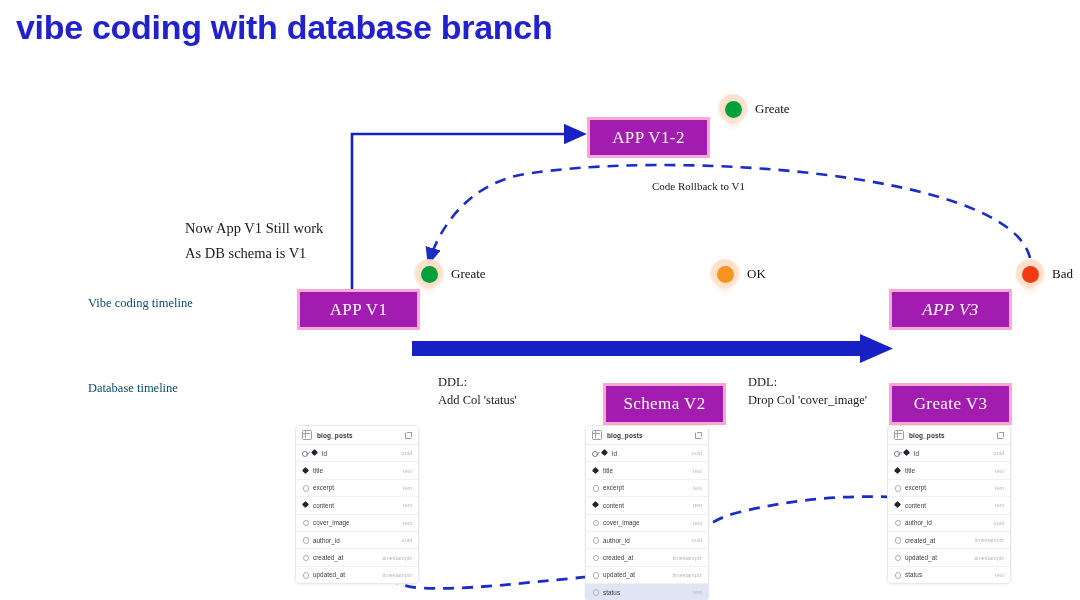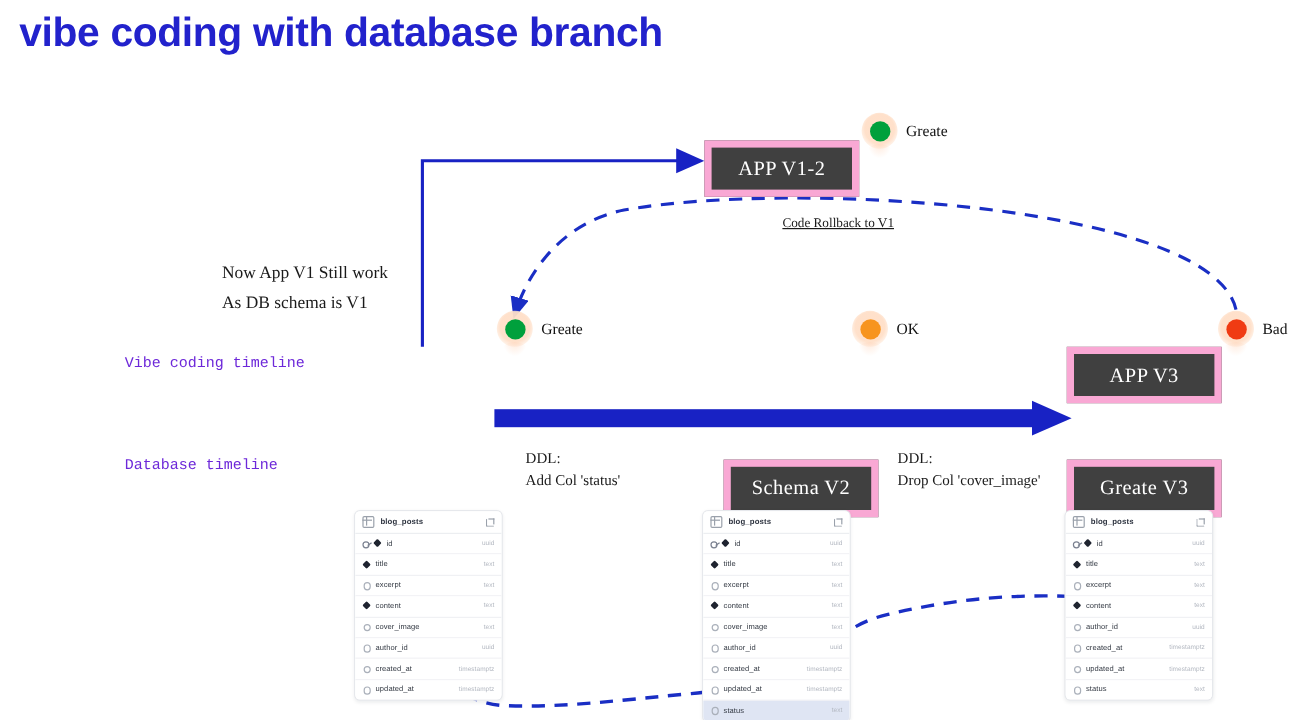--- a/index.html
+++ b/index.html
@@ -16,40 +16,40 @@
     font-family:"Liberation Sans", sans-serif;
     font-size:34px;font-weight:700;color:#2222cc;letter-spacing:-0.3px;
     white-space:nowrap;
   }
 
   
   #connectors{position:absolute;left:0;top:0;width:1080px;height:600px;pointer-events:none;}
 
   
   .vbox{
-    position:absolute;background:#404040;border:6px solid #f9a8d4;
+    position:absolute;background:#a21caf;border:3px solid #f9a8d4;
     display:flex;align-items:center;justify-content:center;
     color:#ffffff;font-family:"Liberation Serif", serif;font-size:17px;
     letter-spacing:0.4px;
   }
   .vbox.schema{font-size:17px;}
 
   
   .note{
     position:absolute;font-family:"Liberation Serif", serif;
     color:#1a1a1a;white-space:nowrap;
   }
   .note.n15{font-size:14.5px;}
   .note.n13{font-size:12.5px;}
   .note.n11{font-size:11px;}
 
   
   .tl-label{
-    position:absolute;font-family:Liberation Mono, monospace;
-    font-size:12.5px;color:#6d28d9;white-space:nowrap;margin-left:16px;
+    position:absolute;font-family:Liberation Serif, serif;
+    font-size:12.5px;color:#0c4a6e;white-space:nowrap;
   }
 
   
   .status{position:absolute;display:flex;align-items:center;}
   .status .halo{
     width:30px;height:30px;border-radius:50%;
     background:radial-gradient(circle at 50% 45%, rgba(255,223,200,0.95) 55%, rgba(255,232,214,0.55) 72%, rgba(255,240,228,0) 100%);
     display:flex;align-items:center;justify-content:center;
     position:relative;
   }
@@ -158,33 +158,34 @@
     </g>
 
     <path d="M892,497 C840,495 790,500 740,512 C700,521 690,545 668,556 C648,566 620,574 576,578
              C520,583 470,590 420,588 C400,587 385,578 368,568" fill="none" stroke="#1a2ec4" stroke-width="2.8" stroke-dasharray="11 8" marker-end="url(#arrowDash)"></path>
   </svg>
 
 
   <div class="note n15" style="left:185px;top:220px;">Now App V1 Still work</div>
   <div class="note n15" style="left:185px;top:245px;">As DB schema is V1</div>
 
-  <div class="note n11" style="left:652px;top:180px;text-decoration:underline;">Code Rollback to V1</div>
+  <div class="note n11" style="left:652px;top:180px;">Code Rollback to V1</div>
 
   <div class="note n13" style="left:438px;top:375px;">DDL:</div>
   <div class="note n13" style="left:438px;top:393px;">Add Col 'status'</div>
 
   <div class="note n13" style="left:748px;top:375px;">DDL:</div>
   <div class="note n13" style="left:748px;top:393px;text-align:right;">Drop Col 'cover_image'</div>
 
   <div class="tl-label" style="left:88px;top:296px;">Vibe coding timeline</div>
   <div class="tl-label" style="left:88px;top:381px;">Database timeline</div>
 
+  <div class="vbox" style="left:297px;top:289px;width:117px;height:35px;">APP V1</div>
   <div class="vbox" style="left:587px;top:117px;width:117px;height:35px;">APP V1-2</div>
-  <div class="vbox" style="left:889px;top:289px;width:117px;height:35px;">APP V3</div>
+  <div class="vbox" style="left:889px;top:289px;width:117px;height:35px;font-style:italic;">APP V3</div>
 
   <div class="vbox schema" style="left:587px;top:383px;width:117px;height:36px;margin-left:16px;">Schema V2</div>
   <div class="vbox schema" style="left:889px;top:383px;width:117px;height:36px;">Greate V3</div>
 
   <div class="status" style="left:718px;top:94px;">
     <span class="halo">
       <span class="dot" style="background: rgb(0, 160, 60);"></span>
     </span>
     <span class="slabel">Greate</span>
   </div>

